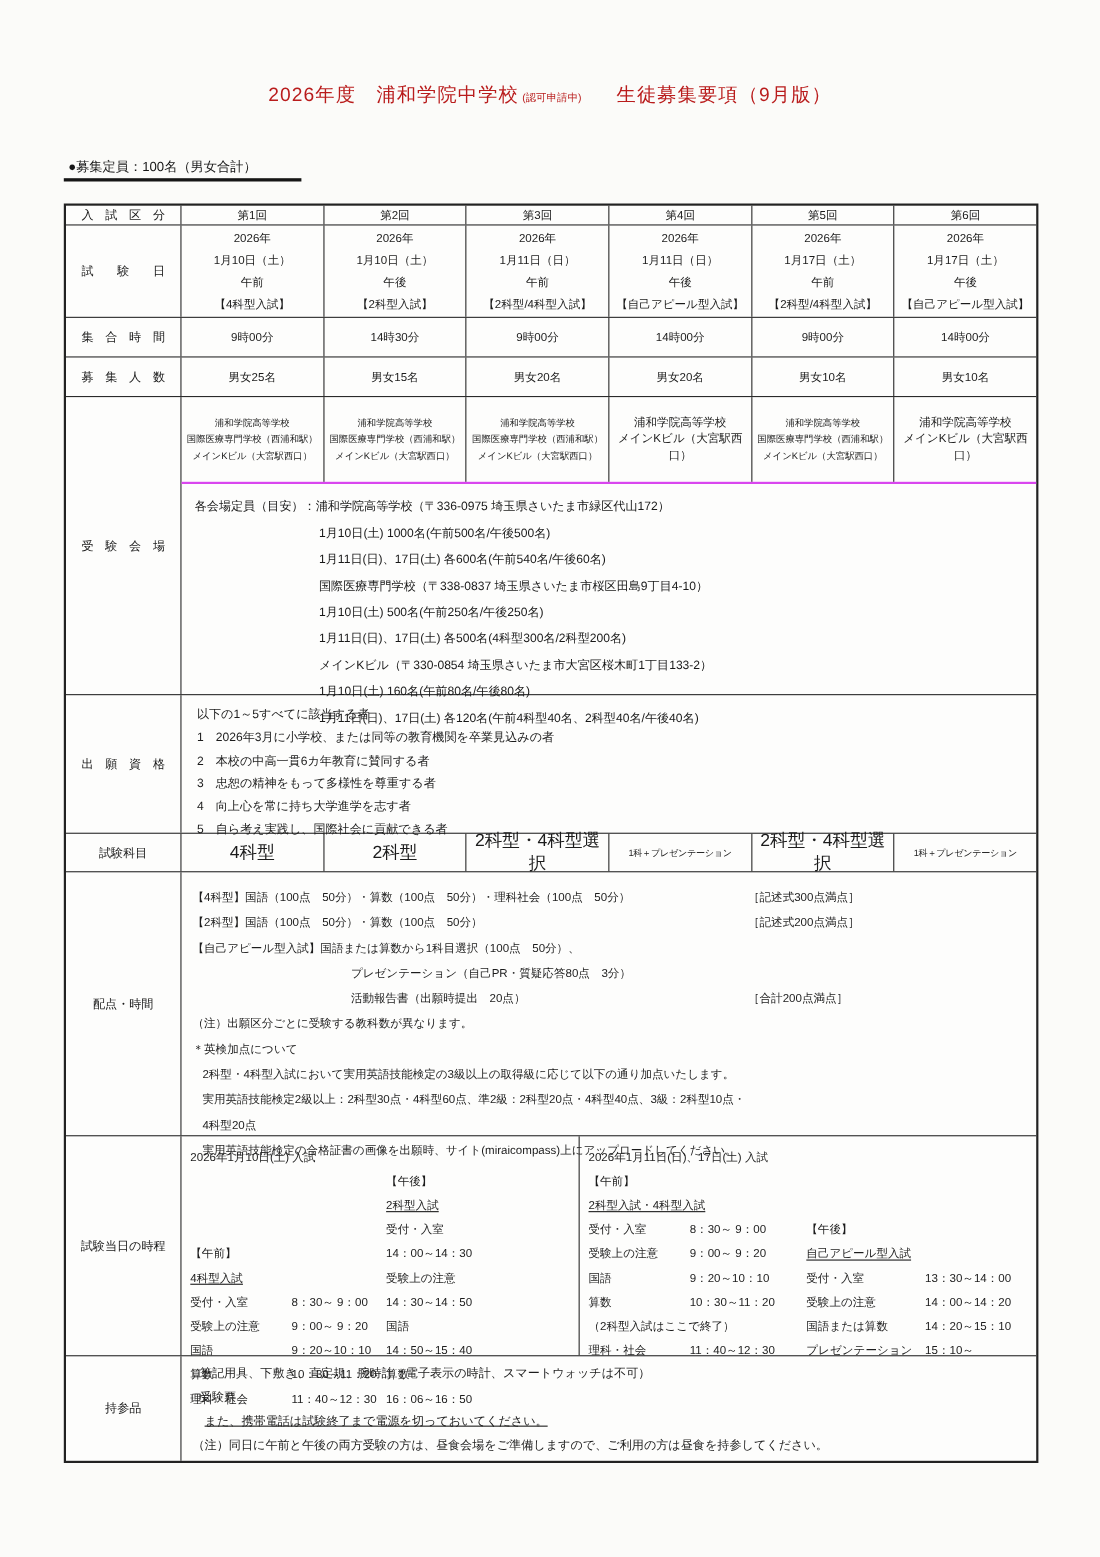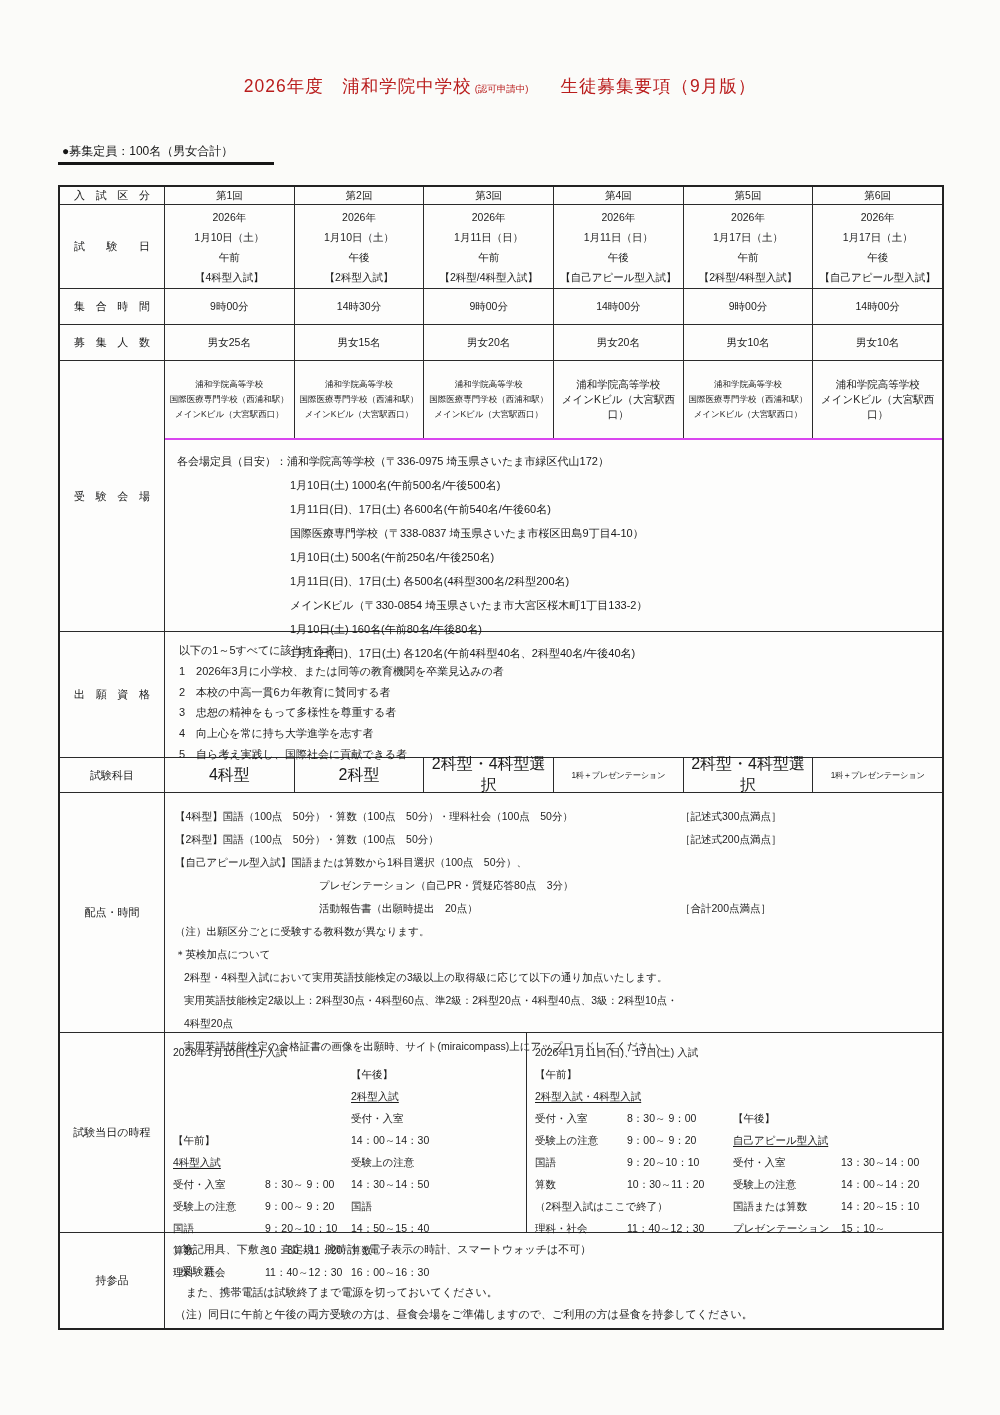--- a/index.html
+++ b/index.html
@@ -85,21 +85,21 @@
   .s-col-b { flex:1; }
   .sched-right .s-col-a { flex:0 0 198px; }
   .s-type { text-decoration:underline; text-underline-offset:2px; }
   .sched-row .lbl { display:inline-block; width:92px; }
   .sched-row .tm { display:inline-block; }
   .sched-right .s-col-b .lbl { width:108px; }
   .sched-row.noteRow .lbl { width:auto; }
   
   .r-bel { height:95px; }
   .bel-body { flex:1; padding:6px 8px 2px 10px; font-size:11px; line-height:21.5px; }
-  .bel-ind { padding-left:11px; }
+  .bel-ind { padding-left:11px;text-decoration:underline; }
 </style>
 </head>
 <body>
 
 <div class="title"><span>2026年度　浦和学院中学校</span><span class="t-note">(認可申請中)</span><span class="t-gap"></span><span>生徒募集要項（9月版）</span></div>
 
 <div class="cap-line">●募集定員：100名（男女合計）</div>
 <div class="cap-underline"></div>
 
 <div class="tbl">
@@ -308,21 +308,21 @@
             <div class="sched-row"><span class="lbl">国語</span><span class="tm">9：20～10：10</span></div>
             <div class="sched-row"><span class="lbl">算数</span><span class="tm">10：30～11：20</span></div>
             <div class="sched-row"><span class="lbl">理科・社会</span><span class="tm">11：40～12：30</span></div>
           </div>
           <div class="s-col-b">
             <div>【午後】</div>
             <div class="s-type">2科型入試</div>
             <div class="sched-row"><span class="lbl">受付・入室</span><span class="tm">14：00～14：30</span></div>
             <div class="sched-row"><span class="lbl">受験上の注意</span><span class="tm">14：30～14：50</span></div>
             <div class="sched-row"><span class="lbl">国語</span><span class="tm">14：50～15：40</span></div>
-            <div class="sched-row"><span class="lbl">算数</span><span class="tm">16：00～16：30</span></div>
+            <div class="sched-row"><span class="lbl">算数</span><span class="tm">16：06～16：50</span></div>
           </div>
         </div>
       </div>
 
       <div class="sched-sec sched-right">
         <div>2026年1月11日(日)、17日(土) 入試</div>
         <div class="sched-cols">
           <div class="s-col-a">
             <div>【午前】</div>
             <div class="s-type">2科型入試・4科型入試</div>

